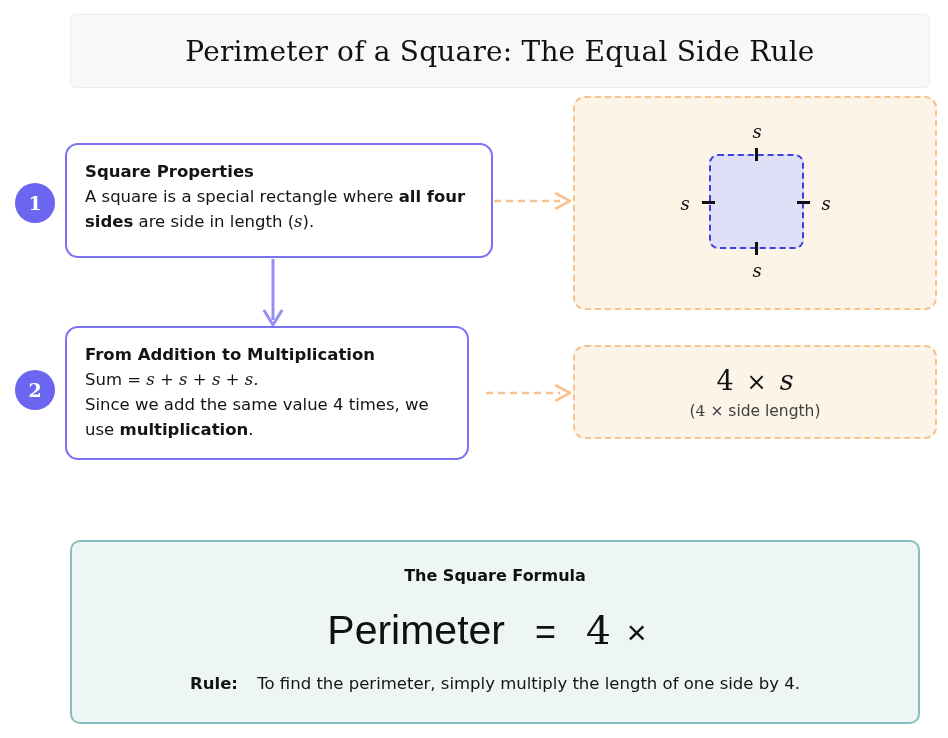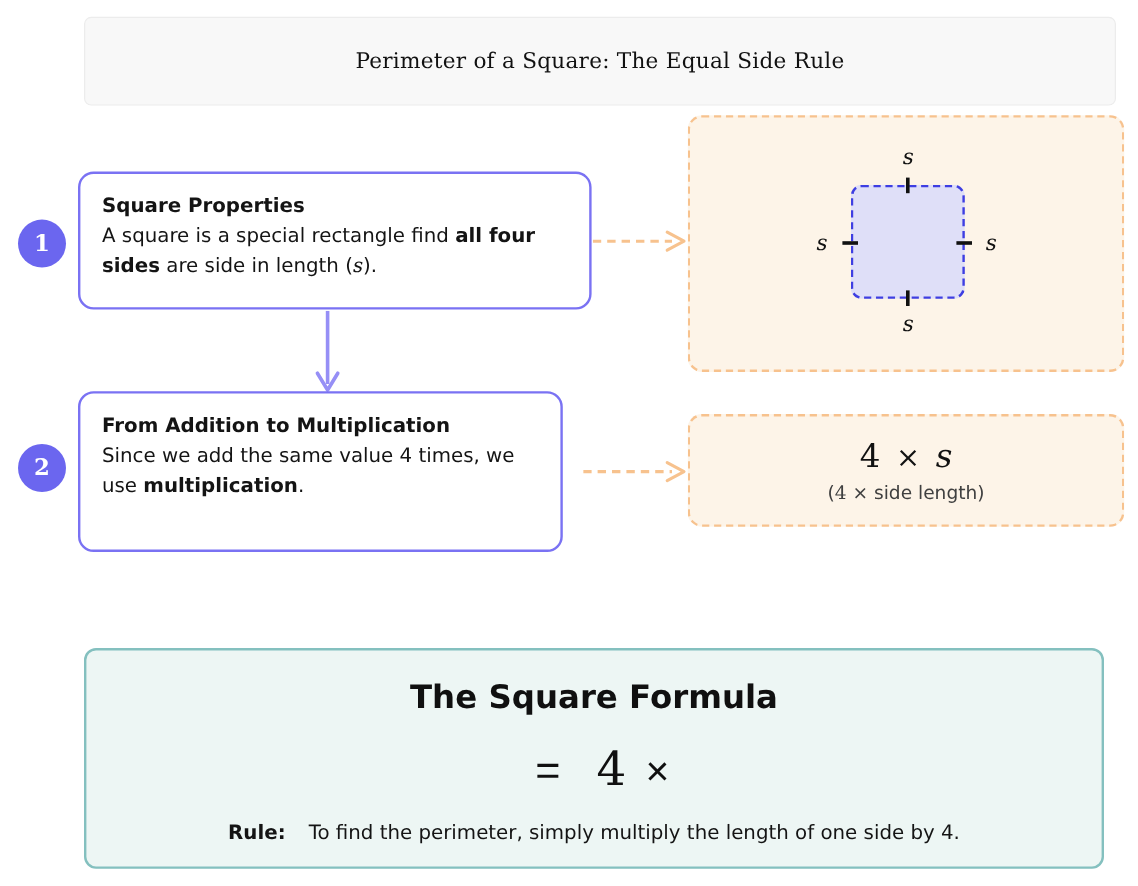--- a/index.html
+++ b/index.html
@@ -19,21 +19,21 @@
     position: absolute;
     left: 70px; top: 14px;
     width: 860px; height: 74px;
     background: #f8f8f8;
     border: 1px solid #ececec;
     border-radius: 6px;
     display: flex; align-items: center; justify-content: center;
   }
   .banner .title-text {
     font-family: "DejaVu Serif", serif;
-    font-size: 18px;
+    font-size: 28px;
     letter-spacing: 0.2px;
     color: #111;
   }
 
   
   .badge {
     position: absolute;
     left: 15px;
     width: 40px; height: 40px;
     background: #6b66ef;
@@ -134,21 +134,21 @@
     position: absolute;
     left: 70px; top: 540px;
     width: 850px; height: 184px;
     background: #edf6f4;
     border: 2.5px solid #84c0bf;
     border-radius: 10px;
     display: flex; flex-direction: column; align-items: center;
   }
   .summary-heading {
     margin-top: 24px;
-    font-size: 27px;
+    font-size: 16px;
     font-weight: bold;
     color: #101010;
   }
   .summary-formula {
     margin-top: 22px;
     font-family: "Liberation Sans", sans-serif;
     font-size: 41px;
     font-weight: 400;
     color: #101010;
     display: flex; align-items: baseline;
@@ -168,33 +168,34 @@
 
 <div class="canvas">
 
   <div class="banner">
     <span class="title-text">Perimeter of a Square: The Equal Side Rule</span>
   </div>
 
   <div class="badge badge-1">1</div>
   <div class="stepbox stepbox-1">
     <div class="step-heading">Square Properties</div>
-    <div class="step-body"><span>A square is a special rectangle find </span><b>all four sides</b><span> are side in length (</span><span class="math">s</span><span>).</span></div>
+    <div class="step-body"><span>A square is a special rectangle where </span><b>all four sides</b><span> are side in length (</span><span class="math">s</span><span>).</span></div>
   </div>
 
   <div class="arrow-wrap arrow-down-wrap">
     <svg width="22" height="68">
       <line x1="11" y1="0" x2="11" y2="61" stroke="#968ff6" stroke-width="3"></line>
       <path d="M2.5,52 L11,66 L19.5,52" fill="none" stroke="#968ff6" stroke-width="3" stroke-linecap="round" stroke-linejoin="round"></path>
     </svg>
   </div>
 
   <div class="badge badge-2">2</div>
   <div class="stepbox stepbox-2">
     <div class="step-heading">From Addition to Multiplication</div>
+    <div class="step-line"><span>Sum </span><span class="math">= s + s + s + s.</span></div>
     <div class="step-body"><span>Since we add the same value 4 times, we use </span><b>multiplication</b><span>.</span></div>
   </div>
 
   <div class="arrow-wrap arrow-dash-1">
     <svg width="82" height="22">
       <line x1="0" y1="11" x2="66" y2="11" stroke="#f7c28e" stroke-width="2.6" stroke-dasharray="7,5"></line>
       <path d="M62,3.5 L76,11 L62,18.5" fill="none" stroke="#f7c28e" stroke-width="2.6" stroke-linecap="round" stroke-linejoin="round"></path>
     </svg>
   </div>
   <div class="arrow-wrap arrow-dash-2">
@@ -221,20 +222,21 @@
       <span>4</span>
       <span class="p-times">×</span>
       <span class="p-var">s</span>
     </div>
     <div class="product-caption"><span>(</span><span class="cap-serif">4</span><span> × </span><span>side length)</span></div>
   </div>
 
   <div class="summary">
     <div class="summary-heading">The Square Formula</div>
     <div class="summary-formula">
+      <span>Perimeter</span>
       <span class="f-eq">=</span>
       <span class="f-four">4</span>
       <span class="f-times">×</span>
     </div>
     <div class="summary-rule"><b>Rule:</b><span> To find the perimeter, simply multiply the length of one side by 4.</span></div>
   </div>
 
 </div>
 
 </body></html>

